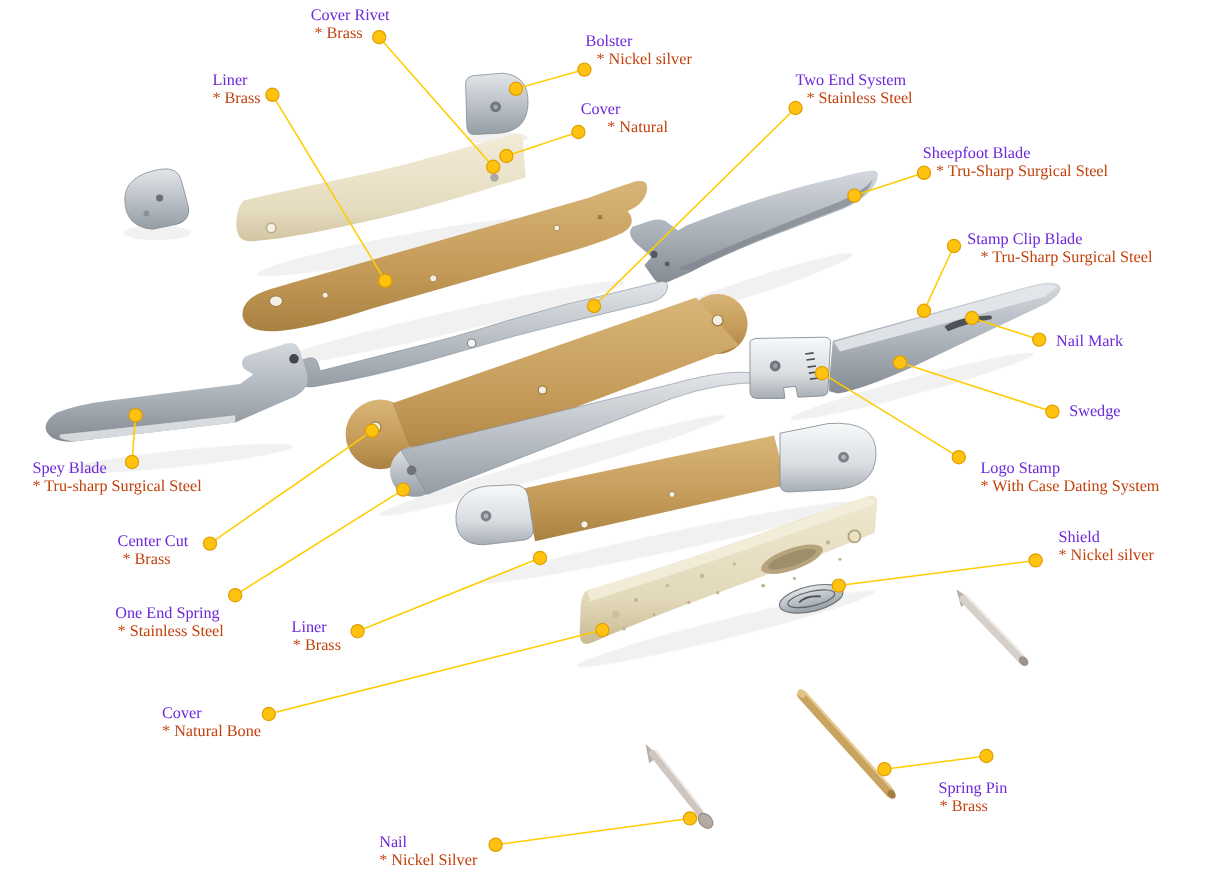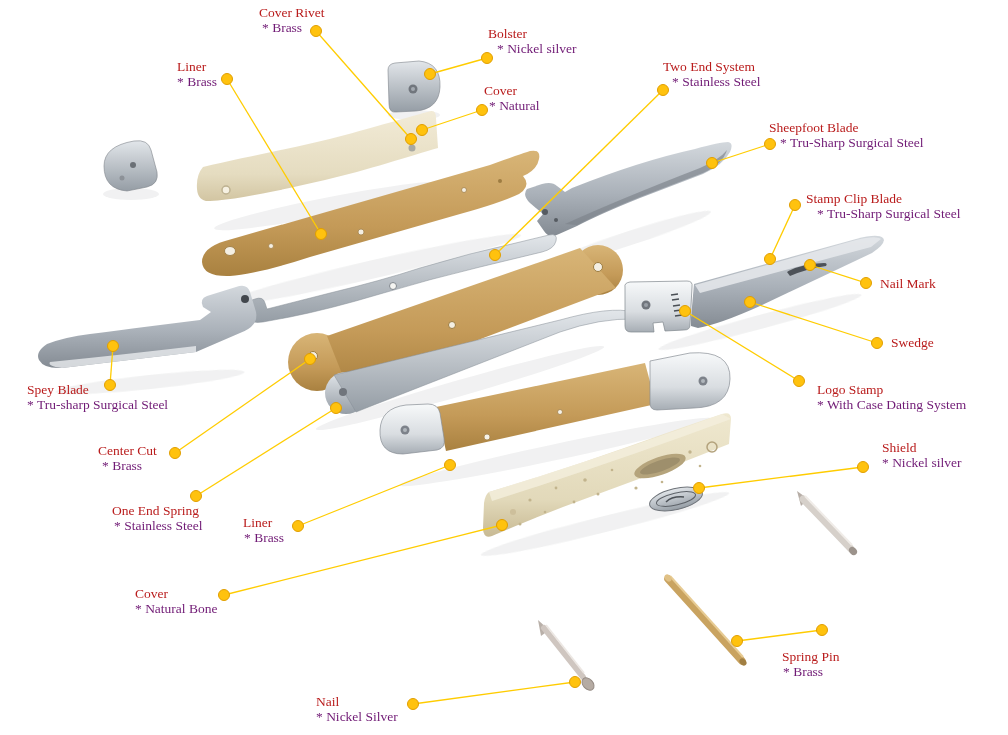--- a/index.html
+++ b/index.html
@@ -1,22 +1,22 @@
 <!DOCTYPE html>
 <html><head>
 <meta charset="utf-8">
 <title>Diagram</title>
 <style>
   html,body{margin:0;padding:0;background:#ffffff;}
   #stage{position:relative;width:1008px;height:735px;background:#ffffff;overflow:hidden;
          font-family:"Liberation Serif","DejaVu Serif",serif;}
   #diagram-svg{position:absolute;left:0;top:0;}
   .lbl{position:absolute;font-size:13.5px;line-height:15px;white-space:nowrap;color:#111111;}
-  .lbl .nm{display:block;color:#b91c1c;}
-  .lbl .mt{display:block;color:#701a75;}
+  .lbl .nm{display:block;color:#6d28d9;}
+  .lbl .mt{display:block;color:#c2410c;}
 </style>
 </head>
 <body>
 
 <div id="stage">
 
 <svg id="diagram-svg" width="1008" height="735" viewBox="0 0 1008 735">
   <defs>
     <linearGradient id="steelV" x1="0" y1="0" x2="0" y2="1">
       <stop offset="0" stop-color="#e2e6ea"></stop>
@@ -312,21 +312,21 @@
 <div class="lbl" style="left:488px;top:26px">
       <span class="nm">Bolster</span>
       <span class="mt" style="margin-left:9px">* Nickel silver</span>
     </div>
 <div class="lbl" style="left:177px;top:59px">
       <span class="nm">Liner</span>
       <span class="mt">* Brass</span>
     </div>
 <div class="lbl" style="left:484px;top:83px">
       <span class="nm">Cover</span>
-      <span class="mt" style="margin-left:5px">* Natural</span>
+      <span class="mt" style="margin-left:22px">* Natural</span>
     </div>
 <div class="lbl" style="left:663px;top:59px">
       <span class="nm">Two End System</span>
       <span class="mt" style="margin-left:9px">* Stainless Steel</span>
     </div>
 <div class="lbl" style="left:769px;top:120px">
       <span class="nm">Sheepfoot Blade</span>
       <span class="mt" style="margin-left:11px">* Tru-Sharp Surgical Steel</span>
     </div>
 <div class="lbl" style="left:806px;top:191px">
@@ -344,21 +344,21 @@
       <span class="mt">* Tru-sharp Surgical Steel</span>
     </div>
 <div class="lbl" style="left:817px;top:382px">
       <span class="nm">Logo Stamp</span>
       <span class="mt">* With Case Dating System</span>
     </div>
 <div class="lbl" style="left:98px;top:443px">
       <span class="nm">Center Cut</span>
       <span class="mt" style="margin-left:4px">* Brass</span>
     </div>
-<div class="lbl" style="left:112px;top:503px">
+<div class="lbl" style="left:96px;top:503px">
       <span class="nm">One End Spring</span>
       <span class="mt" style="margin-left:2px">* Stainless Steel</span>
     </div>
 <div class="lbl" style="left:243px;top:515px">
       <span class="nm">Liner</span>
       <span class="mt" style="margin-left:1px">* Brass</span>
     </div>
 <div class="lbl" style="left:135px;top:586px">
       <span class="nm">Cover</span>
       <span class="mt" style="margin-left:0">* Natural Bone</span>

